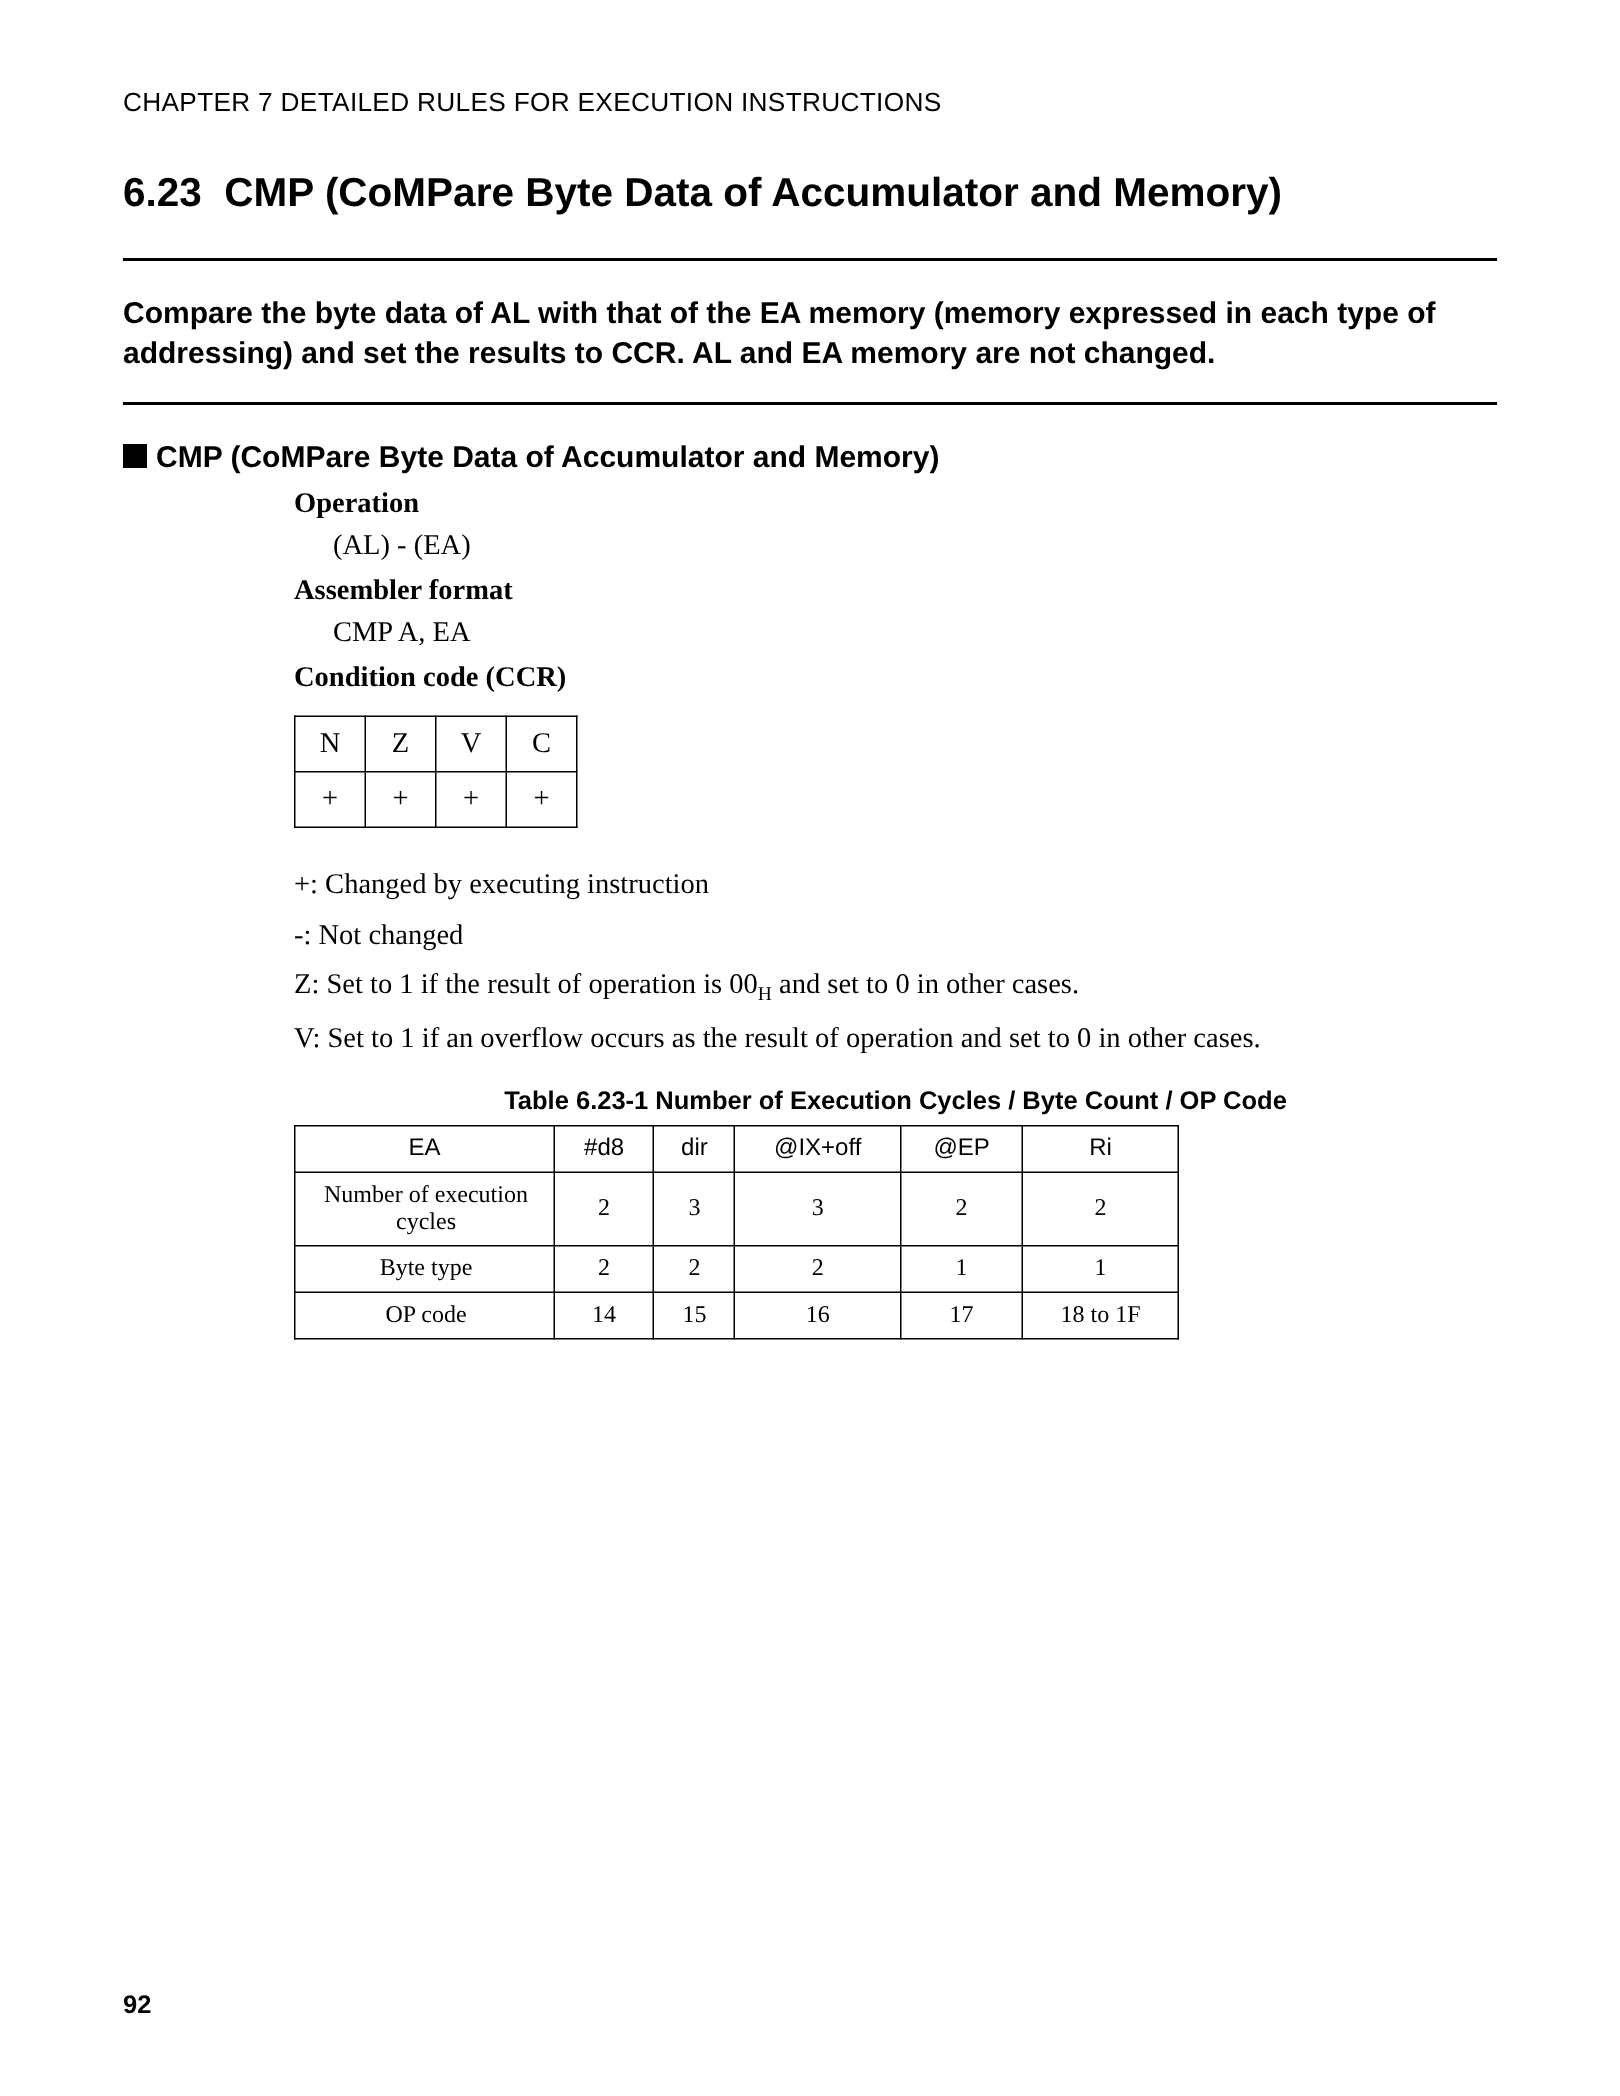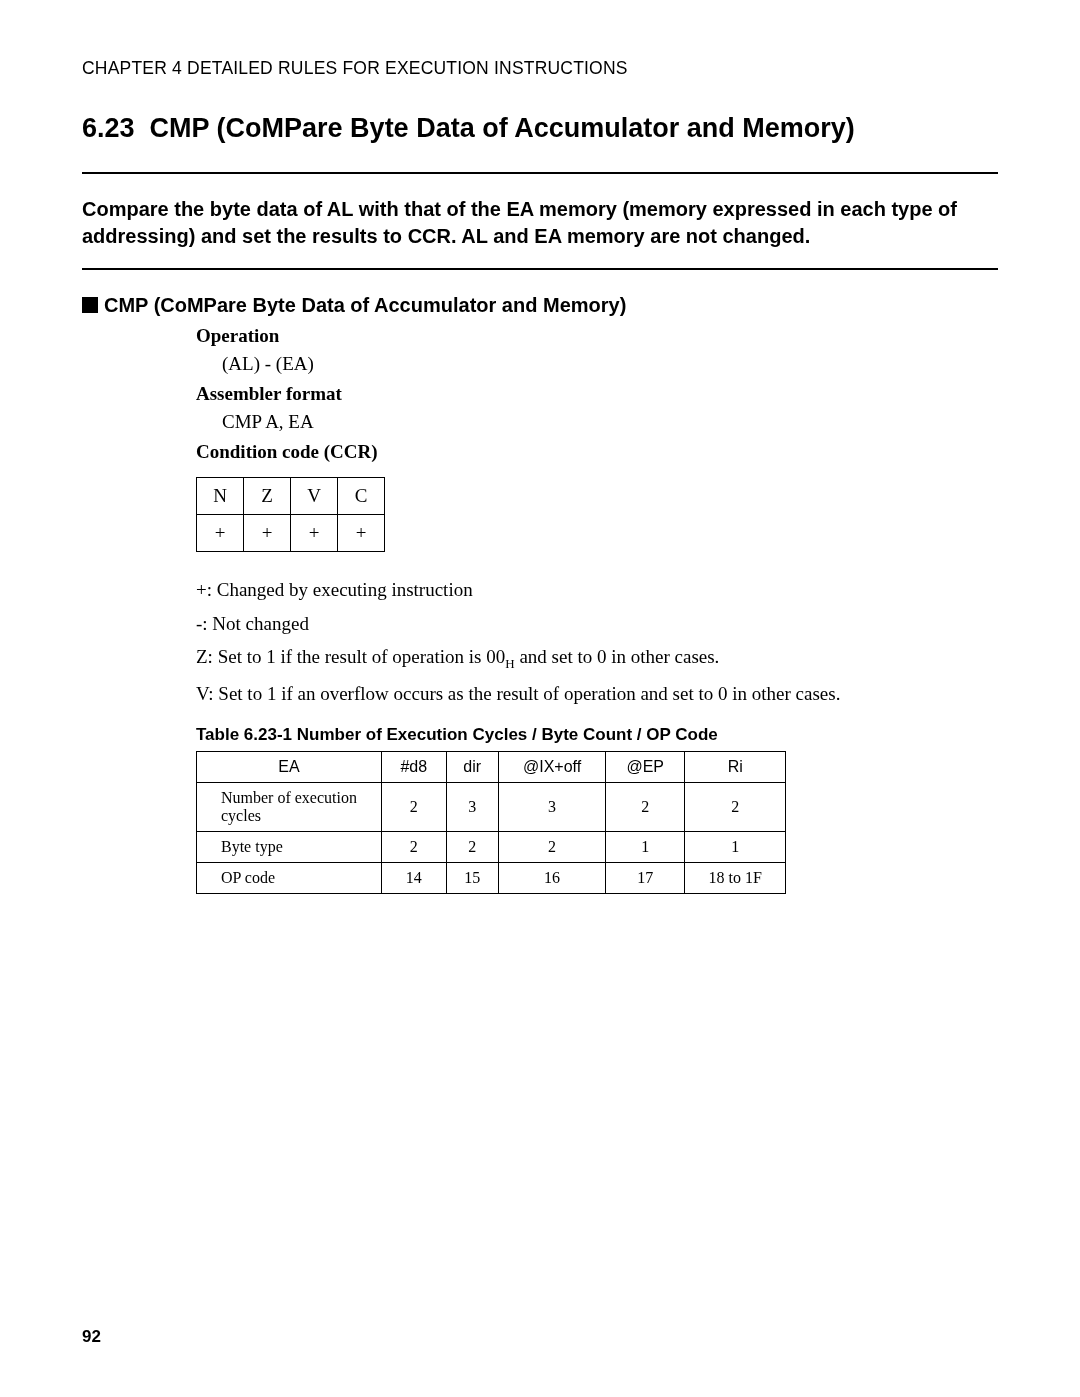--- a/index.html
+++ b/index.html
@@ -90,43 +90,44 @@
     margin-bottom: 6px;
   }
   .sub {
     font-size: 13px;
     vertical-align: sub;
   }
   .table-caption {
     font-family: Arial, Helvetica, sans-serif;
     font-weight: bold;
     font-size: 17px;
+    text-align: center;
     margin-top: 18px;
     margin-bottom: 6px;
   }
   .data-table {
     border-collapse: collapse;
     width: 100%;
     max-width: 590px;
   }
   .data-table th, .data-table td {
     border: 1.3px solid #000;
     padding: 6px 10px;
     font-size: 16px;
     text-align: center;
   }
   .data-table th {
     font-family: Arial, Helvetica, sans-serif;
     font-weight: normal;
   }
   .data-table td.row-label {
-    text-align: left;
+    text-align: center;
     font-family: "Times New Roman", Times, serif;
     width: 150px;
-    padding-left: 24px;
+    padding-left: 12px;
   }
   .data-table td {
     font-family: "Times New Roman", Times, serif;
   }
   .page-num {
     position: absolute;
     left: 82px;
     bottom: 50px;
     font-family: Arial, Helvetica, sans-serif;
     font-size: 17px;
@@ -136,21 +137,21 @@
     position: relative;
     width: 1080px;
     height: 1397px;
   }
 </style>
 </head>
 <body>
 <div class="rel">
 
 <div class="page">
-  <div class="chapter-header">CHAPTER 4  DETAILED RULES FOR EXECUTION INSTRUCTIONS</div>
+  <div class="chapter-header">CHAPTER 7  DETAILED RULES FOR EXECUTION INSTRUCTIONS</div>
 
   <div class="section-title">
     <span>6.23</span>&nbsp;&nbsp;<span>CMP (CoMPare Byte Data of Accumulator and Memory)</span>
   </div>
 
   <hr class="hr">
 
   <div class="intro">Compare the byte data of AL with that of the EA memory (memory expressed in each type of addressing) and set the results to CCR. AL and EA memory are not changed.</div>
 
   <hr class="hr">

